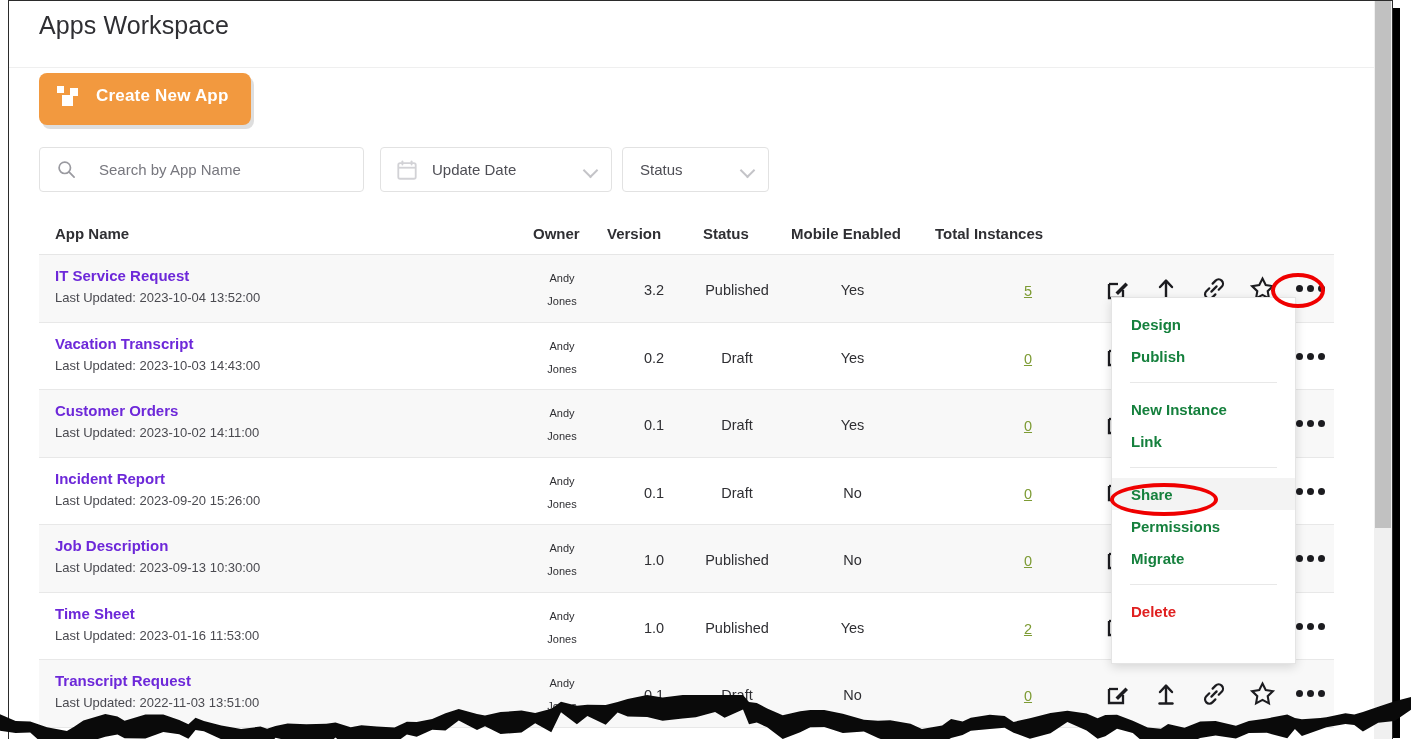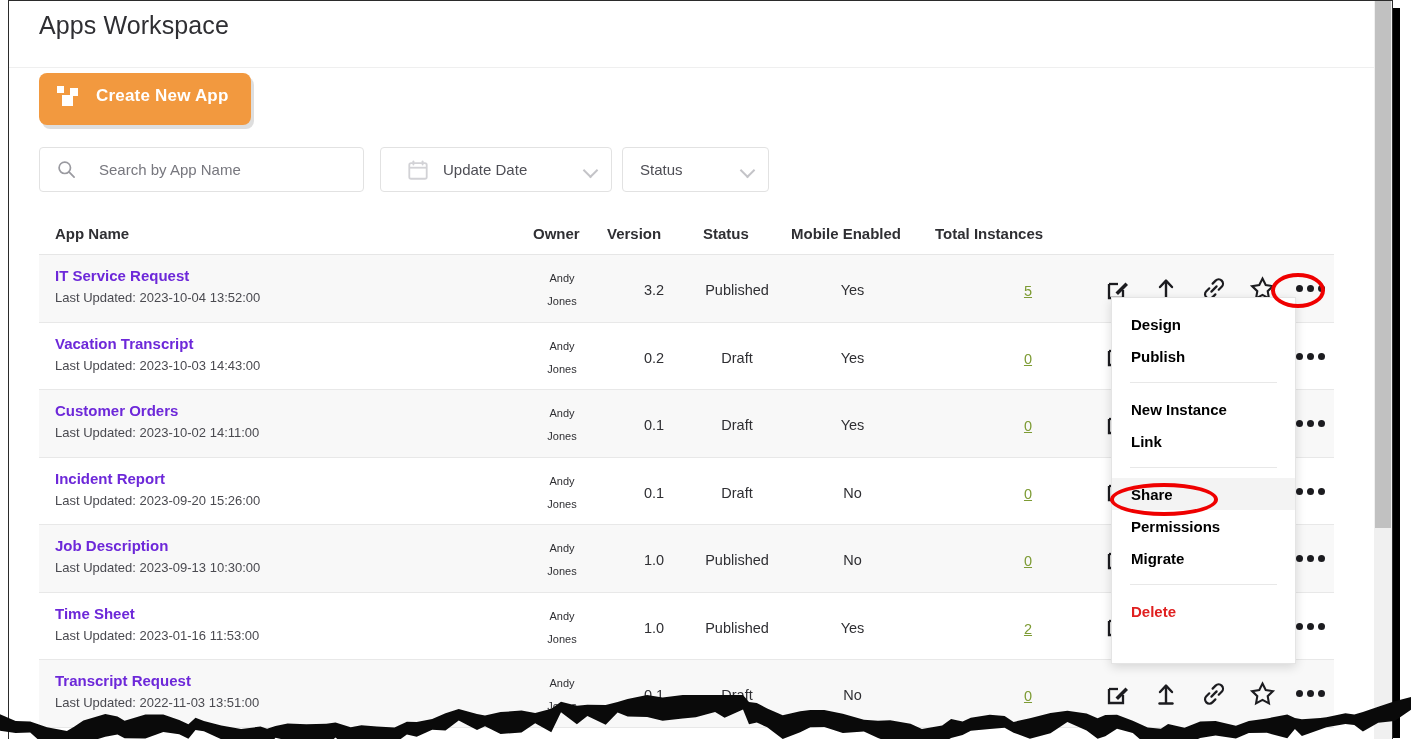--- a/index.html
+++ b/index.html
@@ -78,21 +78,21 @@
     position: absolute;
     height: 45px;
     background: #ffffff;
     border: 1px solid #e2e2e2;
     border-radius: 4px;
     display: flex;
     align-items: center;
     cursor: pointer;
   }
   #search-field { left: 30px; top: 146px; width: 325px; padding-left: 17px; }
-  #date-field   { left: 371px; top: 146px; width: 232px; padding-left: 26px; }
+  #date-field   { left: 371px; top: 146px; width: 232px; padding-left: 15px; }
   #status-field { left: 613px; top: 146px; width: 147px; padding-left: 17px; }
 
   #search-input {
     border: none; outline: none;
     margin-left: 23px;
     font-size: 15px;
     color: #1d4ed8;
     font-family: "Liberation Sans", sans-serif;
     background: transparent;
     width: 240px;
@@ -170,21 +170,21 @@
     border: 1px solid #e4e4e4;
     box-shadow: 0 3px 10px rgba(0,0,0,0.14);
     z-index: 40;
     padding-top: 10px;
   }
   .mi {
     height: 32px;
     display: flex; align-items: center;
     padding-left: 19px;
     font-size: 15px; font-weight: bold;
-    color: #000000;
+    color: #15803d;
     cursor: pointer;
   }
   .mi.sel { background: #f3f3f3; }
   .mi.danger { color: #e02020; }
   .msep { height: 1px; background: #e8e8e8; margin: 10px 18px; }
 
   
   .ellipse {
     position: absolute;
     border: 4px solid #ef0000;

